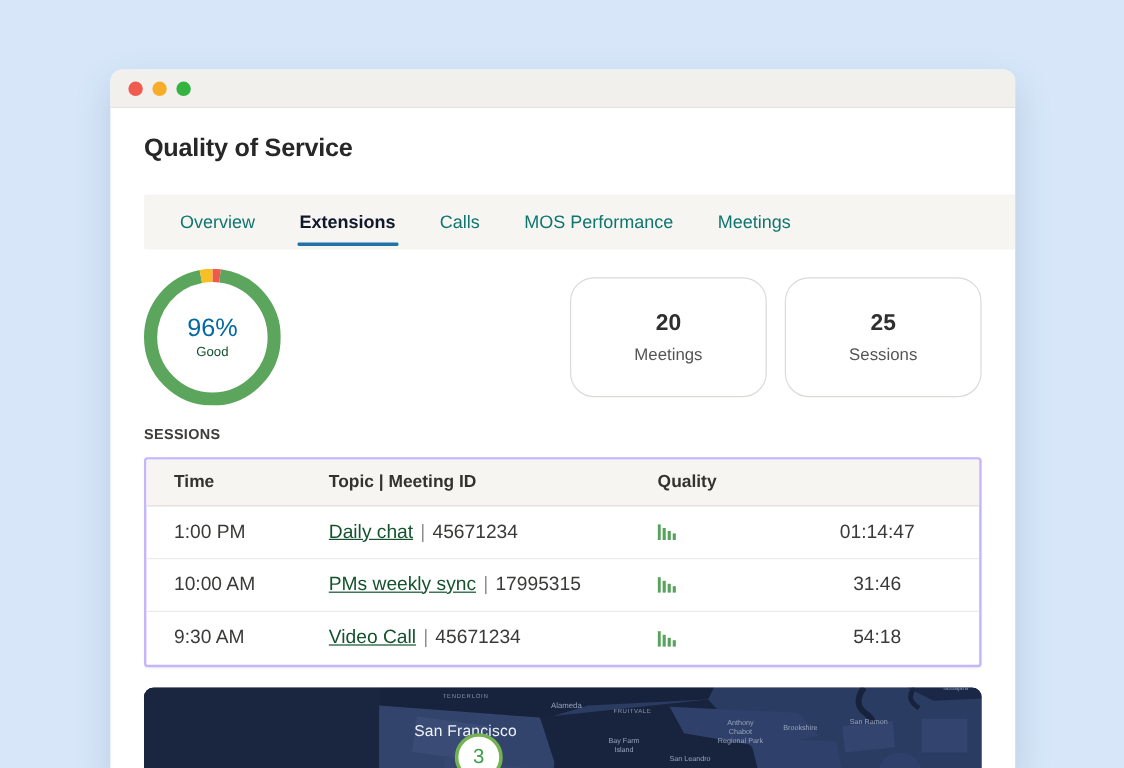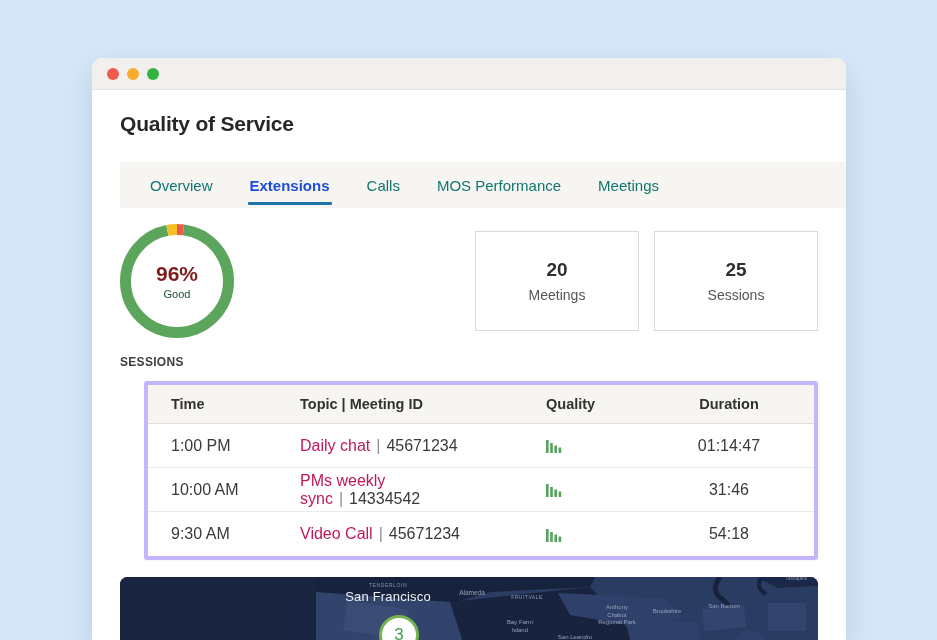--- a/index.html
+++ b/index.html
@@ -18,65 +18,65 @@
   .dot.green { background:#33b441; }
 
   .content { padding:0 28px; }
 
   .page-title { padding-top:22px; font-size:21px; font-weight:600; color:#272727; letter-spacing:-0.2px; }
 
   .tabstrip { margin-top:26px; margin-right:-28px; height:46px; background:#f6f5f2;
               display:flex; align-items:center; gap:37px; padding-left:30px; border-radius:2px 0 0 2px; }
   .tab { font-size:15px; color:#0f766e; cursor:pointer; position:relative; height:100%;
          display:flex; align-items:center; }
-  .tab.active { color:#1d4ed8; font-weight:600;text-align:right; }
+  .tab.active { color:#0f172a; font-weight:600;text-align:right; }
   .tab.active::after { content:""; position:absolute; left:-2px; right:-2px; bottom:3px; height:3px;
                        background:#1f73a9; border-radius:1px; }
 
   .summary { margin-top:16px; display:flex; align-items:center; }
   .donut-wrap { position:relative; width:114px; height:114px; flex:0 0 auto; }
   .donut-center { position:absolute; inset:0; display:flex; flex-direction:column;
                   align-items:center; justify-content:center; }
-  .donut-percent { font-size:21px; font-weight:700; color:#7f1d1d; }
+  .donut-percent { font-size:21px; font-weight:400; color:#0369a1; }
   .donut-status { font-size:11px; color:#14532d; margin-top:2px; }
 
   .user-block { margin-left:18px; }
   .user-name { font-size:19px; font-weight:600; color:#2b2b2b; }
   .user-ext { font-size:14px; color:#4b4b4b; margin-top:5px; }
 
   .summary-spacer { flex:1; }
   .stat-card { width:164px; height:100px; background:#fff; border:1px solid #dcdad7;
-               border-radius:0; display:flex; flex-direction:column; align-items:center;
+               border-radius:20px; display:flex; flex-direction:column; align-items:center;
                justify-content:center; margin-left:15px; }
   .stat-value { font-size:19px; font-weight:600; color:#2f2f2f; }
   .stat-label { font-size:14px; color:#555; margin-top:6px; }
 
   .section-label { margin-top:17px; font-size:12px; font-weight:700; color:#3f3e3c; letter-spacing:.3px; }
 
-  .sessions-table { margin-top:12px; border:4px solid #c4b5fd; border-radius:3px;
-                    box-shadow:0 1px 2px rgba(0,0,0,.04); overflow:hidden; background:#fff;margin-left:24px; }
+  .sessions-table { margin-top:12px; border:2px solid #c4b5fd; border-radius:3px;
+                    box-shadow:0 1px 2px rgba(0,0,0,.04); overflow:hidden; background:#fff; }
   .trow { display:grid; grid-template-columns:152px 1fr 140px 170px; align-items:center; }
   .thead { height:39px; background:#f6f5f2; border-bottom:1px solid #e0deda;
            font-size:14.5px; font-weight:700; color:#33322f; }
   .tbody-row { height:44px; font-size:16px; color:#3a3a38; border-bottom:1px solid #edebe8; }
   .tbody-row:last-child { border-bottom:none; }
   .cell-time { padding-left:23px; }
   .cell-quality { padding-left:42px; }
   .cell-duration { text-align:center; }
-  .topic-link { color:#be185d; cursor:pointer; }
+  .topic-link { color:#14532d; cursor:pointer;text-decoration:underline; }
   .pipe { color:#8f8f8d; margin:0 6px; }
   .bars-icon { display:inline-block; vertical-align:middle; }
 
   .map { position:relative; margin-top:17px; width:698px; height:67px; border-radius:8px 8px 0 0;
          overflow:hidden; background:#1a2540; }
   .map svg.basemap { position:absolute; left:0; top:0; }
   .map-label { position:absolute; transform:translateX(-50%); color:#97a3bd; white-space:pre-line;
                text-align:center; line-height:1.25; pointer-events:none; }
   .lbl-tenderloin { left:268px; top:5px; font-size:5px; letter-spacing:.6px; color:#8391ad; }
-  .lbl-sf { left:268px; top:12px; font-size:13px; color:#eef2f8; font-weight:500; letter-spacing:.2px; }
+  .lbl-sf { left:268px; top:28px; font-size:13px; color:#eef2f8; font-weight:500; letter-spacing:.2px; }
   .lbl-alameda { left:352px; top:12px; font-size:6.5px; }
   .lbl-fruitvale { left:407px; top:17px; font-size:5px; letter-spacing:.5px; color:#8d99b4; }
   .lbl-bayfarm { left:400px; top:42px; font-size:6px; }
   .lbl-sanleandro { left:455px; top:57px; font-size:6px; }
   .lbl-chabot { left:497px; top:27px; font-size:6px; }
   .lbl-brookshire { left:547px; top:31px; font-size:6px; }
   .lbl-sanramon { left:604px; top:26px; font-size:6px; }
   .lbl-tassajara { left:676px; top:-2px; font-size:5px; color:#8391ad; }
 
   .map-marker { position:absolute; left:259px; top:38px; width:40px; height:40px; border-radius:50%;
@@ -132,21 +132,20 @@
       </div>
     </div>
 
     <div class="section-label">SESSIONS</div>
 
     <div class="sessions-table">
       <div class="trow thead">
         <div class="cell-time">Time</div>
         <div>Topic | Meeting ID</div>
         <div class="cell-quality">Quality</div>
-        <div class="cell-duration">Duration</div>
       </div>
 
       <div class="trow tbody-row">
         <div class="cell-time">1:00 PM</div>
         <div>
           <span class="topic-link">Daily chat</span><span class="pipe">|</span><span>45671234</span>
         </div>
         <div class="cell-quality">
           <svg class="bars-icon" width="17" height="14" viewBox="0 0 17 14">
             <rect x="0" y="1" width="2.6" height="13" fill="#57a35d"></rect>
@@ -154,21 +153,21 @@
             <rect x="8.4" y="6.5" width="2.6" height="7.5" fill="#57a35d"></rect>
             <rect x="12.6" y="8.5" width="2.6" height="5.5" fill="#57a35d"></rect>
           </svg>
         </div>
         <div class="cell-duration">01:14:47</div>
       </div>
 
       <div class="trow tbody-row">
         <div class="cell-time">10:00 AM</div>
         <div>
-          <span class="topic-link">PMs weekly sync</span><span class="pipe">|</span><span>14334542</span>
+          <span class="topic-link">PMs weekly sync</span><span class="pipe">|</span><span>17995315</span>
         </div>
         <div class="cell-quality">
           <svg class="bars-icon" width="17" height="14" viewBox="0 0 17 14">
             <rect x="0" y="1" width="2.6" height="13" fill="#57a35d"></rect>
             <rect x="4.2" y="4" width="2.6" height="10" fill="#57a35d"></rect>
             <rect x="8.4" y="6.5" width="2.6" height="7.5" fill="#57a35d"></rect>
             <rect x="12.6" y="8.5" width="2.6" height="5.5" fill="#57a35d"></rect>
           </svg>
         </div>
         <div class="cell-duration">31:46</div>

